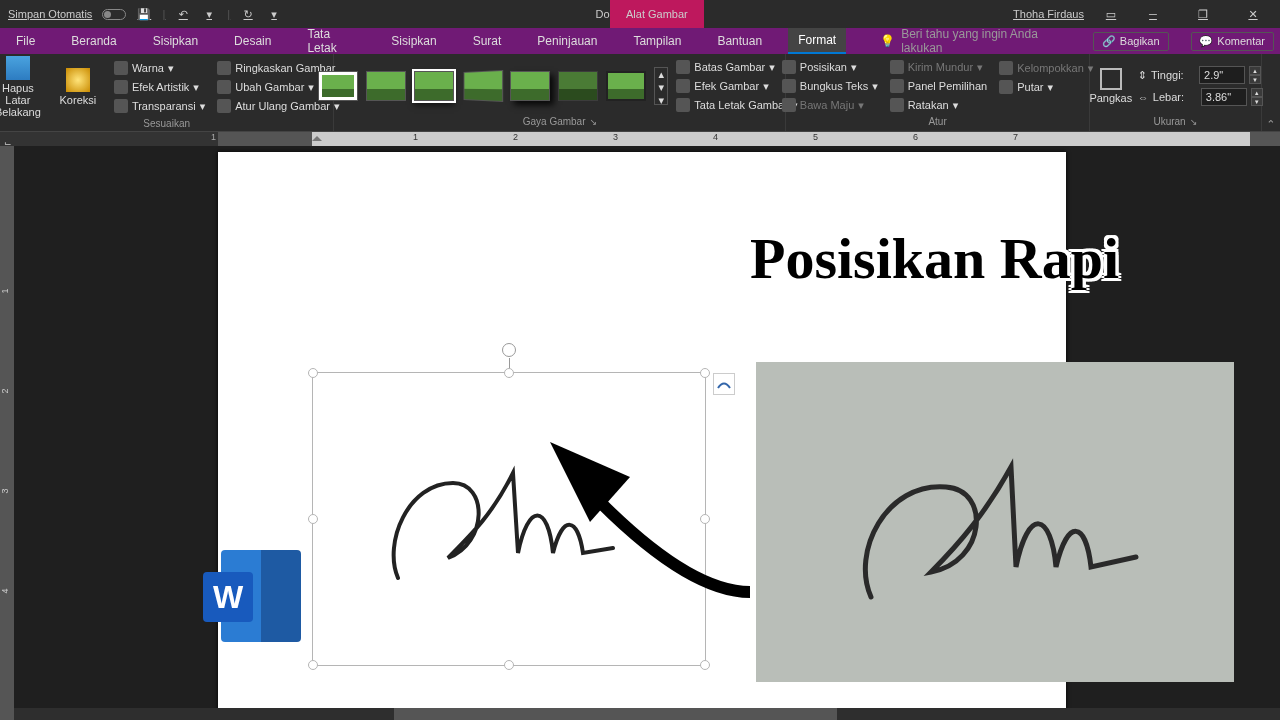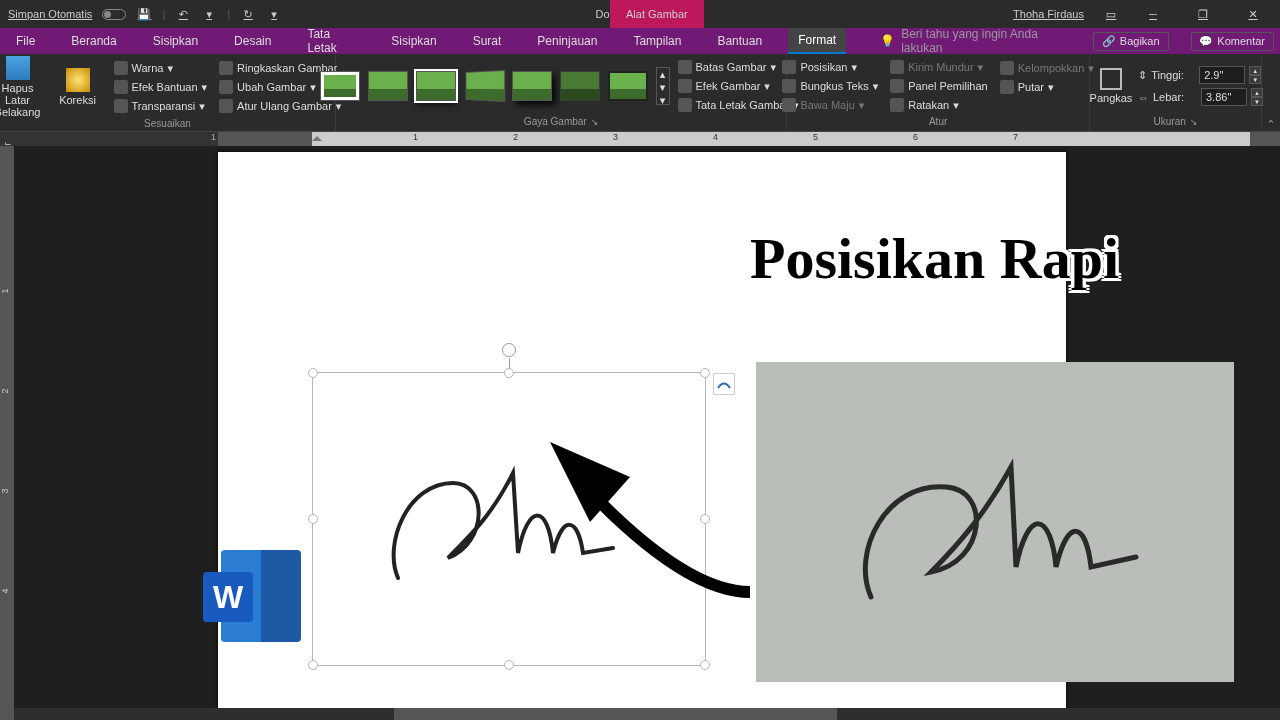--- a/index.html
+++ b/index.html
@@ -148,21 +148,21 @@
         <span>Koreksi</span>
       </div>
       <div class="smallrow">
         <div class="smallbtn">
             <span class="ico"></span>
             <span>Warna</span>
             <span>▾</span>
           </div>
         <div class="smallbtn">
             <span class="ico"></span>
-            <span>Efek Bantuan</span>
+            <span>Efek Artistik</span>
             <span>▾</span>
           </div>
         <div class="smallbtn">
             <span class="ico"></span>
             <span>Transparansi</span>
             <span>▾</span>
           </div>
       </div>
       <div class="smallrow">
         <div class="smallbtn">

